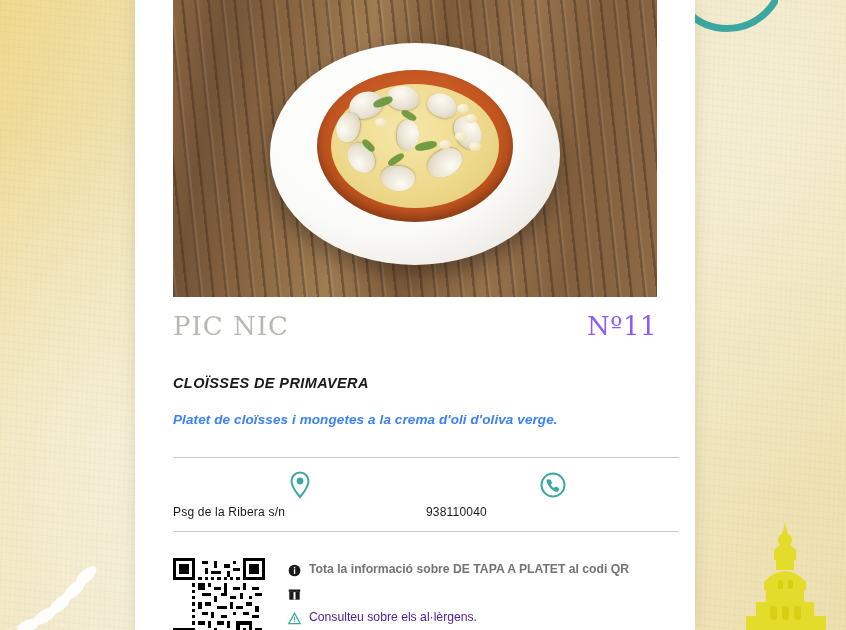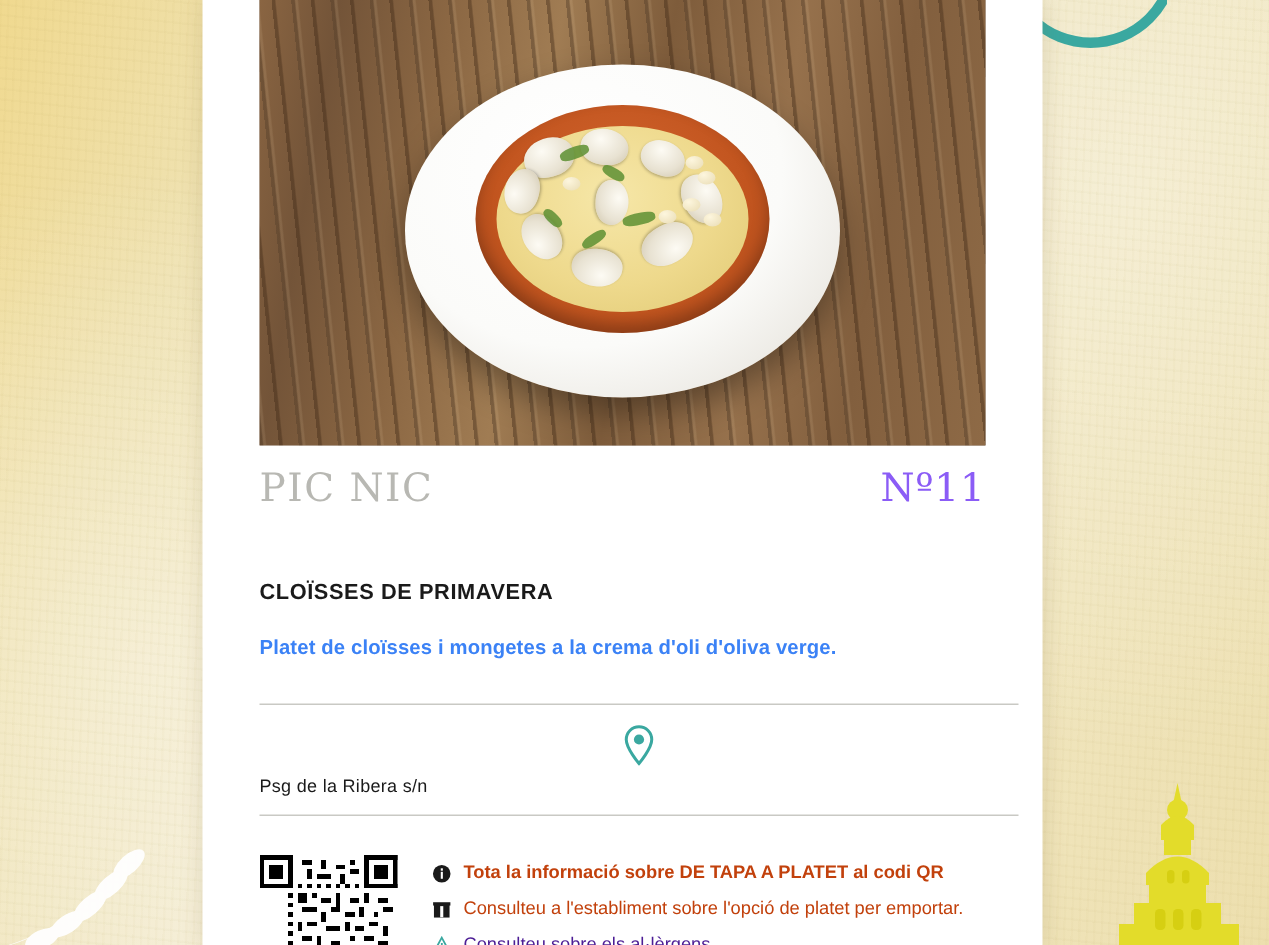--- a/index.html
+++ b/index.html
@@ -182,22 +182,23 @@
   .resto-num {
     font-family: "DejaVu Serif", serif;
     font-size: 26px;
     color: #8b5cf6;
     letter-spacing: .5px;
   }
 
   
   .dish-block {
     width: 484px;
-    margin: 16px auto;
+    margin: 4px auto;
     padding-top: 30px;
+    font-style: italic;
   }
   .dish-title {
     font-size: 14.5px;
     font-weight: bold;
     letter-spacing: .4px;
     color: #1a1a1a;
   }
   .dish-desc {
     font-size: 13.5px;
     font-weight: bold;
@@ -256,21 +257,21 @@
   .notes {
     flex: 1;
     padding-top: 4px;
   }
   .note {
     display: flex;
     align-items: flex-start;
     gap: 8px;
     padding-bottom: 9px;
     font-size: 12.2px;
-    color: #c2410c;
+    color: #737373;
   }
   .note.bold { font-weight: bold; }
   .note.teal { color: #4c1d95; }
   .note-ico {
     flex: 0 0 14px;
     height: 14px;
     margin-top: 1px;
     display: flex;
     align-items: center;
     justify-content: center;
@@ -368,20 +369,29 @@
 
     <div class="contact">
       <div class="contact-col">
         <div class="contact-icon">
           <svg width="22" height="28" viewBox="0 0 22 28">
             <path d="M11 1.5 C6.3 1.5 2.5 5.3 2.5 10 C2.5 16 11 26 11 26 C11 26 19.5 16 19.5 10 C19.5 5.3 15.7 1.5 11 1.5 Z" fill="none" stroke="#3aa8a0" stroke-width="2"></path>
             <circle cx="11" cy="10" r="3.4" fill="#3aa8a0"></circle>
           </svg>
         </div>
         <div class="contact-text">Psg de la Ribera s/n</div>
+      </div>
+      <div class="contact-col">
+        <div class="contact-icon">
+          <svg width="26" height="26" viewBox="0 0 26 26">
+            <circle cx="13" cy="13" r="11.5" fill="none" stroke="#3aa8a0" stroke-width="2"></circle>
+            <path d="M9.2 7.6 c.7-.3 1.4 0 1.7.7 l.9 2 c.3.6 .1 1.3-.4 1.7 l-.8.6 c.7 1.5 1.9 2.7 3.4 3.4 l.6-.8 c.4-.5 1.1-.7 1.7-.4 l2 .9 c.7.3 1 1 .7 1.7 l-.7 1.6 c-.3.6-.9 1-1.6.9 C12.5 19.2 7.2 13.9 6.6 8.8 c-.1-.7.3-1.3.9-1.6 z" fill="#3aa8a0"></path>
+          </svg>
+        </div>
+        <div class="contact-text">938110040</div>
       </div>
     </div>
 
     <div class="footer">
       <div class="qr">
         <svg class="qr-grid" viewBox="0 0 29 29" shape-rendering="crispEdges">
           <rect width="29" height="29" fill="#ffffff"></rect>
           <g fill="#000000">
 
             <rect x="0" y="0" width="7" height="1"></rect>
@@ -491,21 +501,20 @@
         </div>
 
         <div class="note">
           <span class="note-ico">
             <svg width="13" height="13" viewBox="0 0 14 14">
               <rect x="1.4" y="3.6" width="11.2" height="9" fill="#1a1a1a"></rect>
               <rect x="0.8" y="1.6" width="12.4" height="2.4" fill="#1a1a1a"></rect>
               <rect x="5.9" y="4.4" width="2.2" height="8" fill="#ffffff"></rect>
             </svg>
           </span>
-          <span>Consulteu a l'establiment sobre l'opció de platet per emportar.</span>
         </div>
 
         <div class="note teal">
           <span class="note-ico">
             <svg width="13" height="13" viewBox="0 0 14 14">
               <path d="M7 1.2 L13.2 12.6 L0.8 12.6 Z" fill="none" stroke="#3aa8a0" stroke-width="1.3"></path>
               <rect x="6.4" y="5" width="1.3" height="4" fill="#3aa8a0"></rect>
               <rect x="6.4" y="9.8" width="1.3" height="1.3" fill="#3aa8a0"></rect>
             </svg>
           </span>

